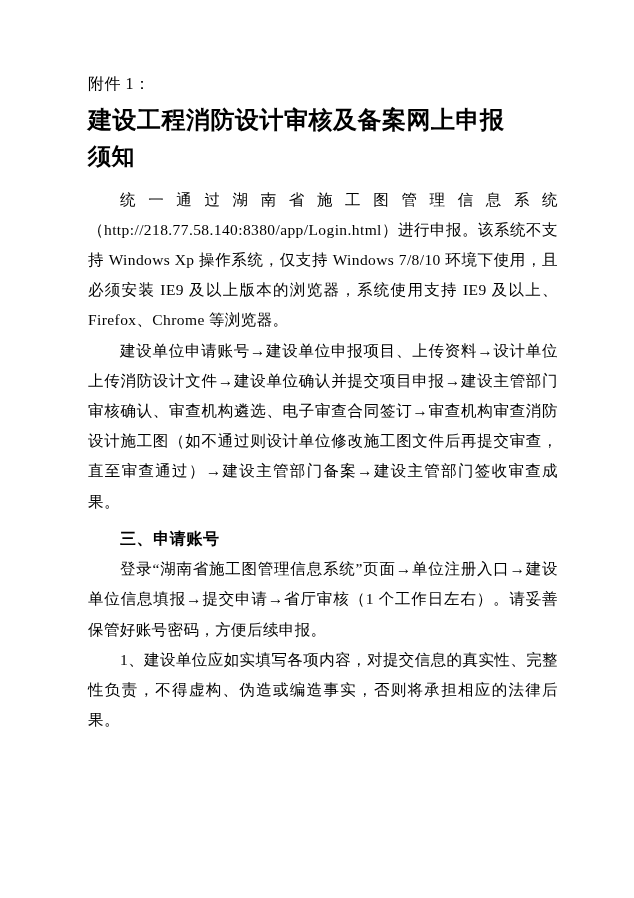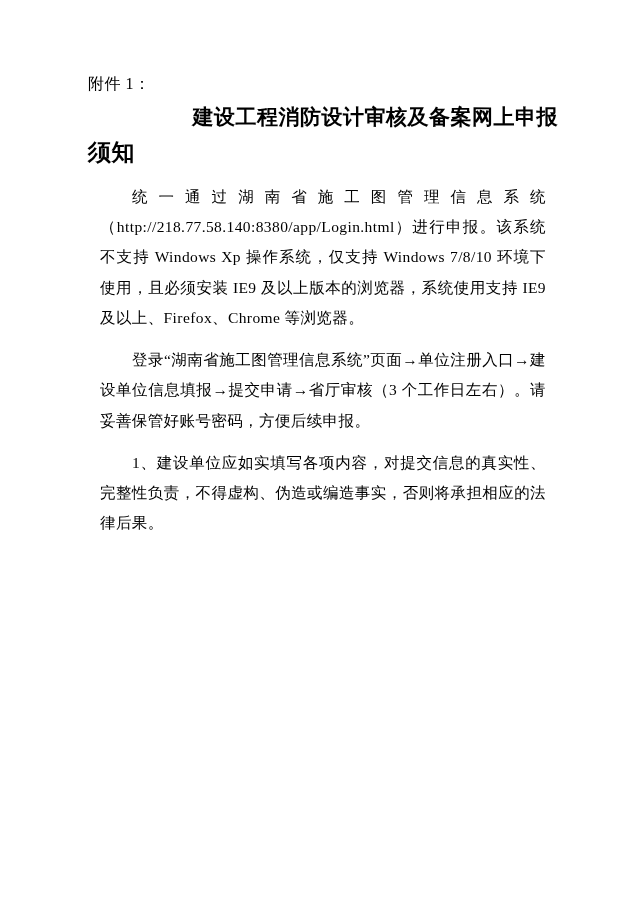--- a/index.html
+++ b/index.html
@@ -24,23 +24,23 @@
   }
   .attachment-label {
     font-family: "Liberation Serif", "DejaVu Serif", serif;
     font-size: 16px;
     letter-spacing: 0.5px;
     margin: 0 0 6px 0;
     line-height: 1.5;
   }
   .doc-title {
     font-family: "Liberation Serif", "DejaVu Serif", serif;
-    font-size: 21px;
+    font-size: 24px;
     font-weight: bold;
-    text-align: right;
+    text-align: left;
     line-height: 1.5;
     margin: 6px 0 2px 0;
     letter-spacing: 0.5px;
   }
   .doc-title-line2 {
     font-family: "Liberation Serif", "DejaVu Serif", serif;
     font-size: 23px;
     font-weight: bold;
     line-height: 1.5;
     margin: 0 0 10px 0;
@@ -50,37 +50,39 @@
     font-size: 16px;
     font-weight: bold;
     line-height: 1.95;
     margin: 6px 0 0 0;
     text-indent: 32px;
     letter-spacing: 0.6px;
   }
   .para {
     font-size: 15.5px;
     line-height: 1.95;
-    margin: 12px;
+    margin: 0;
     text-indent: 32px;
     letter-spacing: 0.4px;
     text-align: justify;
     text-justify: inter-ideograph;
   }
 </style>
 </head>
 <body>
 
 <div class="page">
 
   <p class="attachment-label">附件 1：</p>
 
   <h1 class="doc-title">建设工程消防设计审核及备案网上申报</h1>
   <h1 class="doc-title-line2">须知</h1>
 
   <p class="para">统一通过湖南省施工图管理信息系统（http://218.77.58.140:8380/app/Login.html）进行申报。该系统不支持 Windows Xp 操作系统，仅支持 Windows 7/8/10 环境下使用，且必须安装 IE9 及以上版本的浏览器，系统使用支持 IE9 及以上、Firefox、Chrome 等浏览器。</p>
 
+  <p class="para">建设单位申请账号→建设单位申报项目、上传资料→设计单位上传消防设计文件→建设单位确认并提交项目申报→建设主管部门审核确认、审查机构遴选、电子审查合同签订→审查机构审查消防设计施工图（如不通过则设计单位修改施工图文件后再提交审查，直至审查通过）→建设主管部门备案→建设主管部门签收审查成果。</p>
 
-  <p class="para">登录“湖南省施工图管理信息系统”页面→单位注册入口→建设单位信息填报→提交申请→省厅审核（3 个工作日左右）。请妥善保管好账号密码，方便后续申报。</p>
+  <h2 class="section-heading">三、申请账号</h2>
+  <p class="para">登录“湖南省施工图管理信息系统”页面→单位注册入口→建设单位信息填报→提交申请→省厅审核（1 个工作日左右）。请妥善保管好账号密码，方便后续申报。</p>
 
   <p class="para">1、建设单位应如实填写各项内容，对提交信息的真实性、完整性负责，不得虚构、伪造或编造事实，否则将承担相应的法律后果。</p>
 
 </div>
 
 </body></html>

